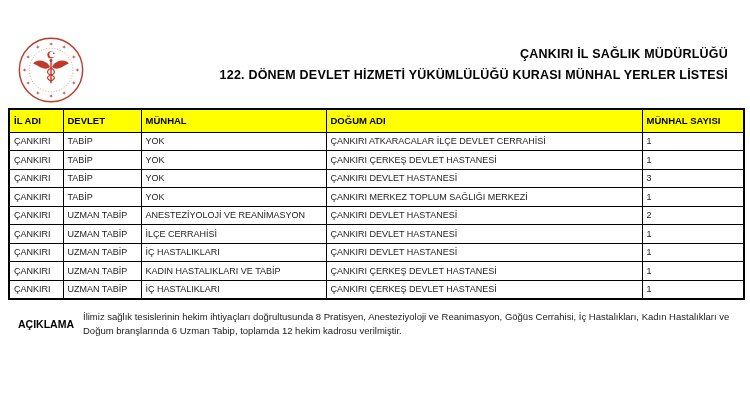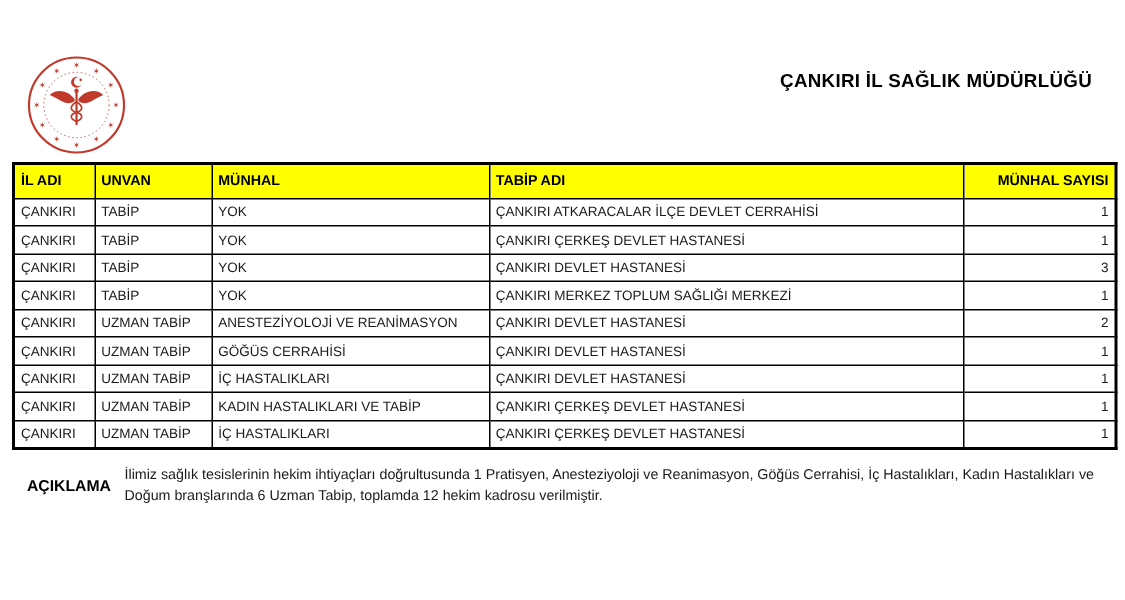--- a/index.html
+++ b/index.html
@@ -30,21 +30,21 @@
     overflow:hidden;white-space:nowrap;
   }
   table.list th{
     background:var(--header-bg);
     font-size:9.5px;font-weight:bold;text-align:left;
     height:23px;padding:2px 4px;color:#000;
   }
   table.list td{
     font-size:9px;height:18.5px;padding:1px 4px;background:#fff;
   }
-  table.list th.center, table.list td.center{text-align:right;}
+  table.list th.center, table.list td.center{text-align:left;}
 
   
   .aciklama{
     position:absolute;left:18px;top:310px;width:730px;
     display:flex;align-items:center;gap:9px;
   }
   .aciklama-label{font-size:10.5px;font-weight:bold;white-space:nowrap;color:#000;}
   .aciklama-text{font-size:9.5px;line-height:13.5px;color:#1a1a1a;width:672px;}
 </style>
 </head>
@@ -84,36 +84,37 @@
         <rect x="48.9" y="36.5" width="2.2" height="34" rx="1.1"></rect>
 
         <path d="M50 47 C43 51 43 55.5 50 57.5 C57 59.5 57 64 50 66.5" fill="none" stroke="#c0392b" stroke-width="1.7" stroke-linecap="round"></path>
         <path d="M50 47 C57 51 57 55.5 50 57.5 C43 59.5 43 64 50 66.5" fill="none" stroke="#c0392b" stroke-width="1.7" stroke-linecap="round"></path>
       </g>
     </svg>
   </div>
 
   <div class="title-block">
     <div class="title-line">ÇANKIRI İL SAĞLIK MÜDÜRLÜĞÜ</div>
+    <div class="title-line">122. DÖNEM DEVLET HİZMETİ YÜKÜMLÜLÜĞÜ KURASI MÜNHAL YERLER LİSTESİ</div>
   </div>
 
   <table class="list">
     <colgroup>
       <col style="width:54px">
         <col style="width:78px">
         <col style="width:185px">
       <col style="width:316px">
         <col style="width:102px">
     </colgroup>
     <thead>
       <tr>
         <th>İL ADI</th>
-        <th>UNVAN</th>
+        <th>DEVLET</th>
         <th>MÜNHAL</th>
-        <th>TABİP ADI</th>
+        <th>DOĞUM ADI</th>
         <th class="center">MÜNHAL SAYISI</th>
       </tr>
     </thead>
     <tbody>
       <tr>
         <td>ÇANKIRI</td>
         <td>TABİP</td>
         <td>YOK</td>
         <td>ÇANKIRI ATKARACALAR İLÇE DEVLET CERRAHİSİ</td>
         <td class="center">1</td>
@@ -142,21 +143,21 @@
       <tr>
         <td>ÇANKIRI</td>
         <td>UZMAN TABİP</td>
         <td>ANESTEZİYOLOJİ VE REANİMASYON</td>
         <td>ÇANKIRI DEVLET HASTANESİ</td>
         <td class="center">2</td>
       </tr>
       <tr>
         <td>ÇANKIRI</td>
         <td>UZMAN TABİP</td>
-        <td>GÖĞÜS CERRAHİSİ</td>
+        <td>İLÇE CERRAHİSİ</td>
         <td>ÇANKIRI DEVLET HASTANESİ</td>
         <td class="center">1</td>
       </tr>
       <tr>
         <td>ÇANKIRI</td>
         <td>UZMAN TABİP</td>
         <td>İÇ HASTALIKLARI</td>
         <td>ÇANKIRI DEVLET HASTANESİ</td>
         <td class="center">1</td>
       </tr>
@@ -173,18 +174,18 @@
         <td>İÇ HASTALIKLARI</td>
         <td>ÇANKIRI ÇERKEŞ DEVLET HASTANESİ</td>
         <td class="center">1</td>
       </tr>
     </tbody>
   </table>
 
   <div class="aciklama">
     <div class="aciklama-label">AÇIKLAMA</div>
     <div class="aciklama-text">
-      <span>İlimiz sağlık tesislerinin hekim ihtiyaçları doğrultusunda 1 Pratisyen,  Anesteziyoloji ve Reanimasyon, Göğüs Cerrahisi, İç Hastalıkları, Kadın Hastalıkları</span>
+      <span>İlimiz sağlık tesislerinin hekim ihtiyaçları doğrultusunda 8 Pratisyen,  Anesteziyoloji ve Reanimasyon, Göğüs Cerrahisi, İç Hastalıkları, Kadın Hastalıkları</span>
       <span>ve Doğum branşlarında 6 Uzman Tabip, toplamda 12 hekim kadrosu verilmiştir.</span>
     </div>
   </div>
 
 </div>
 
 </body></html>

